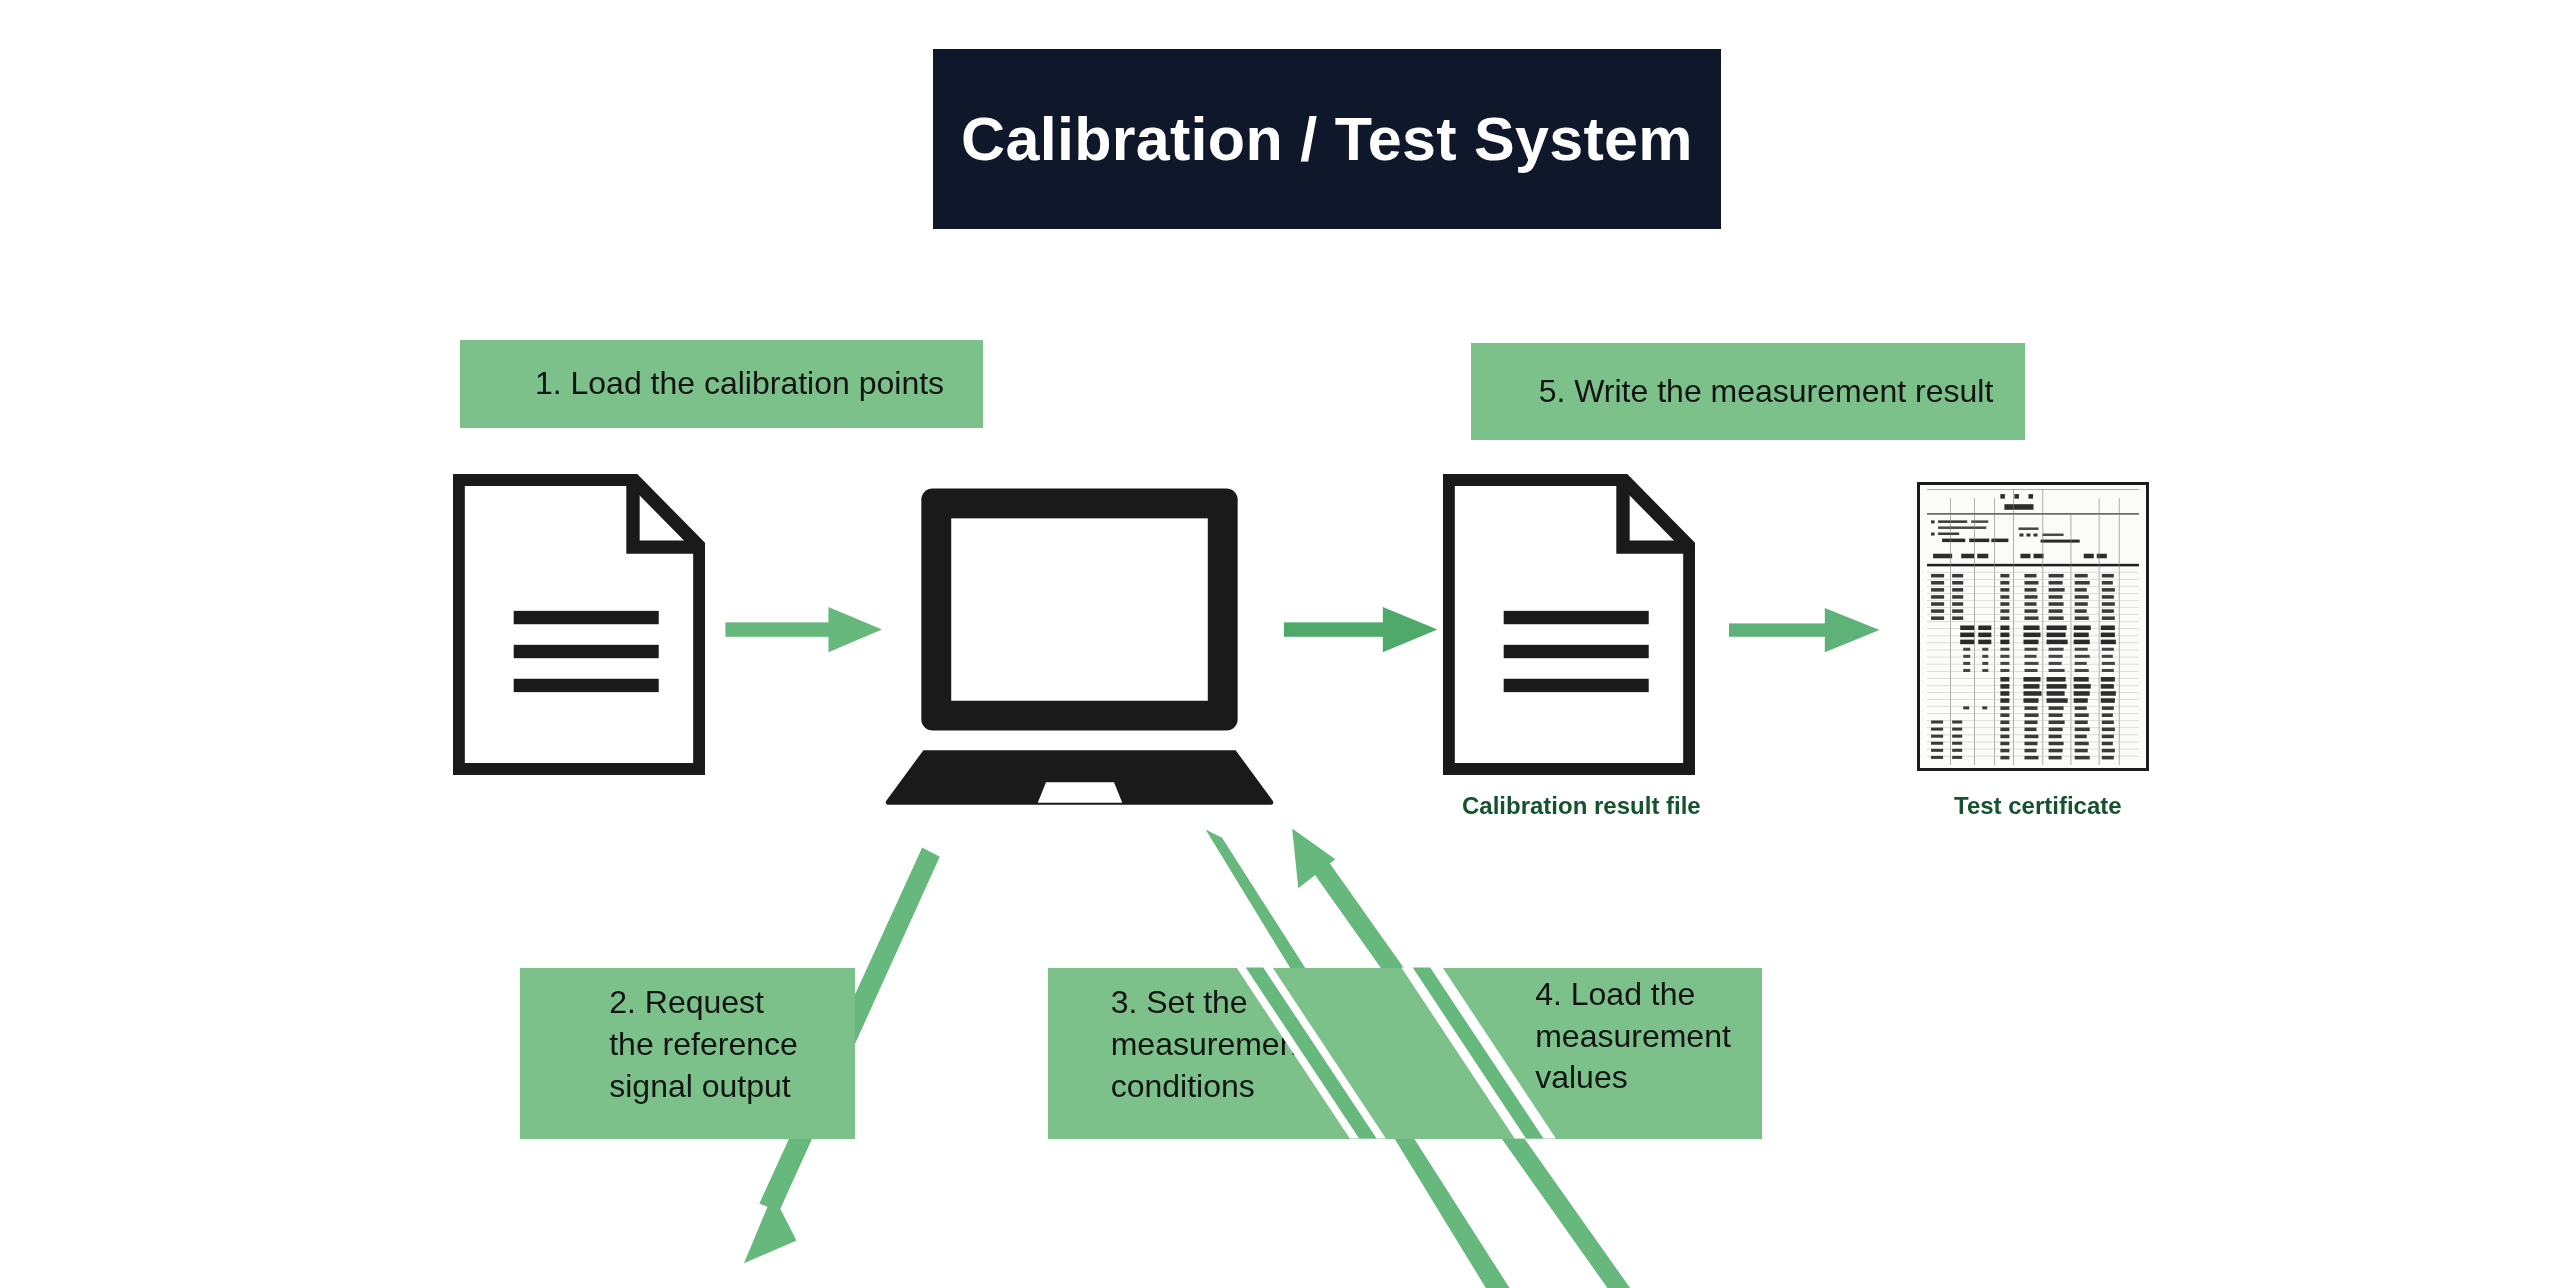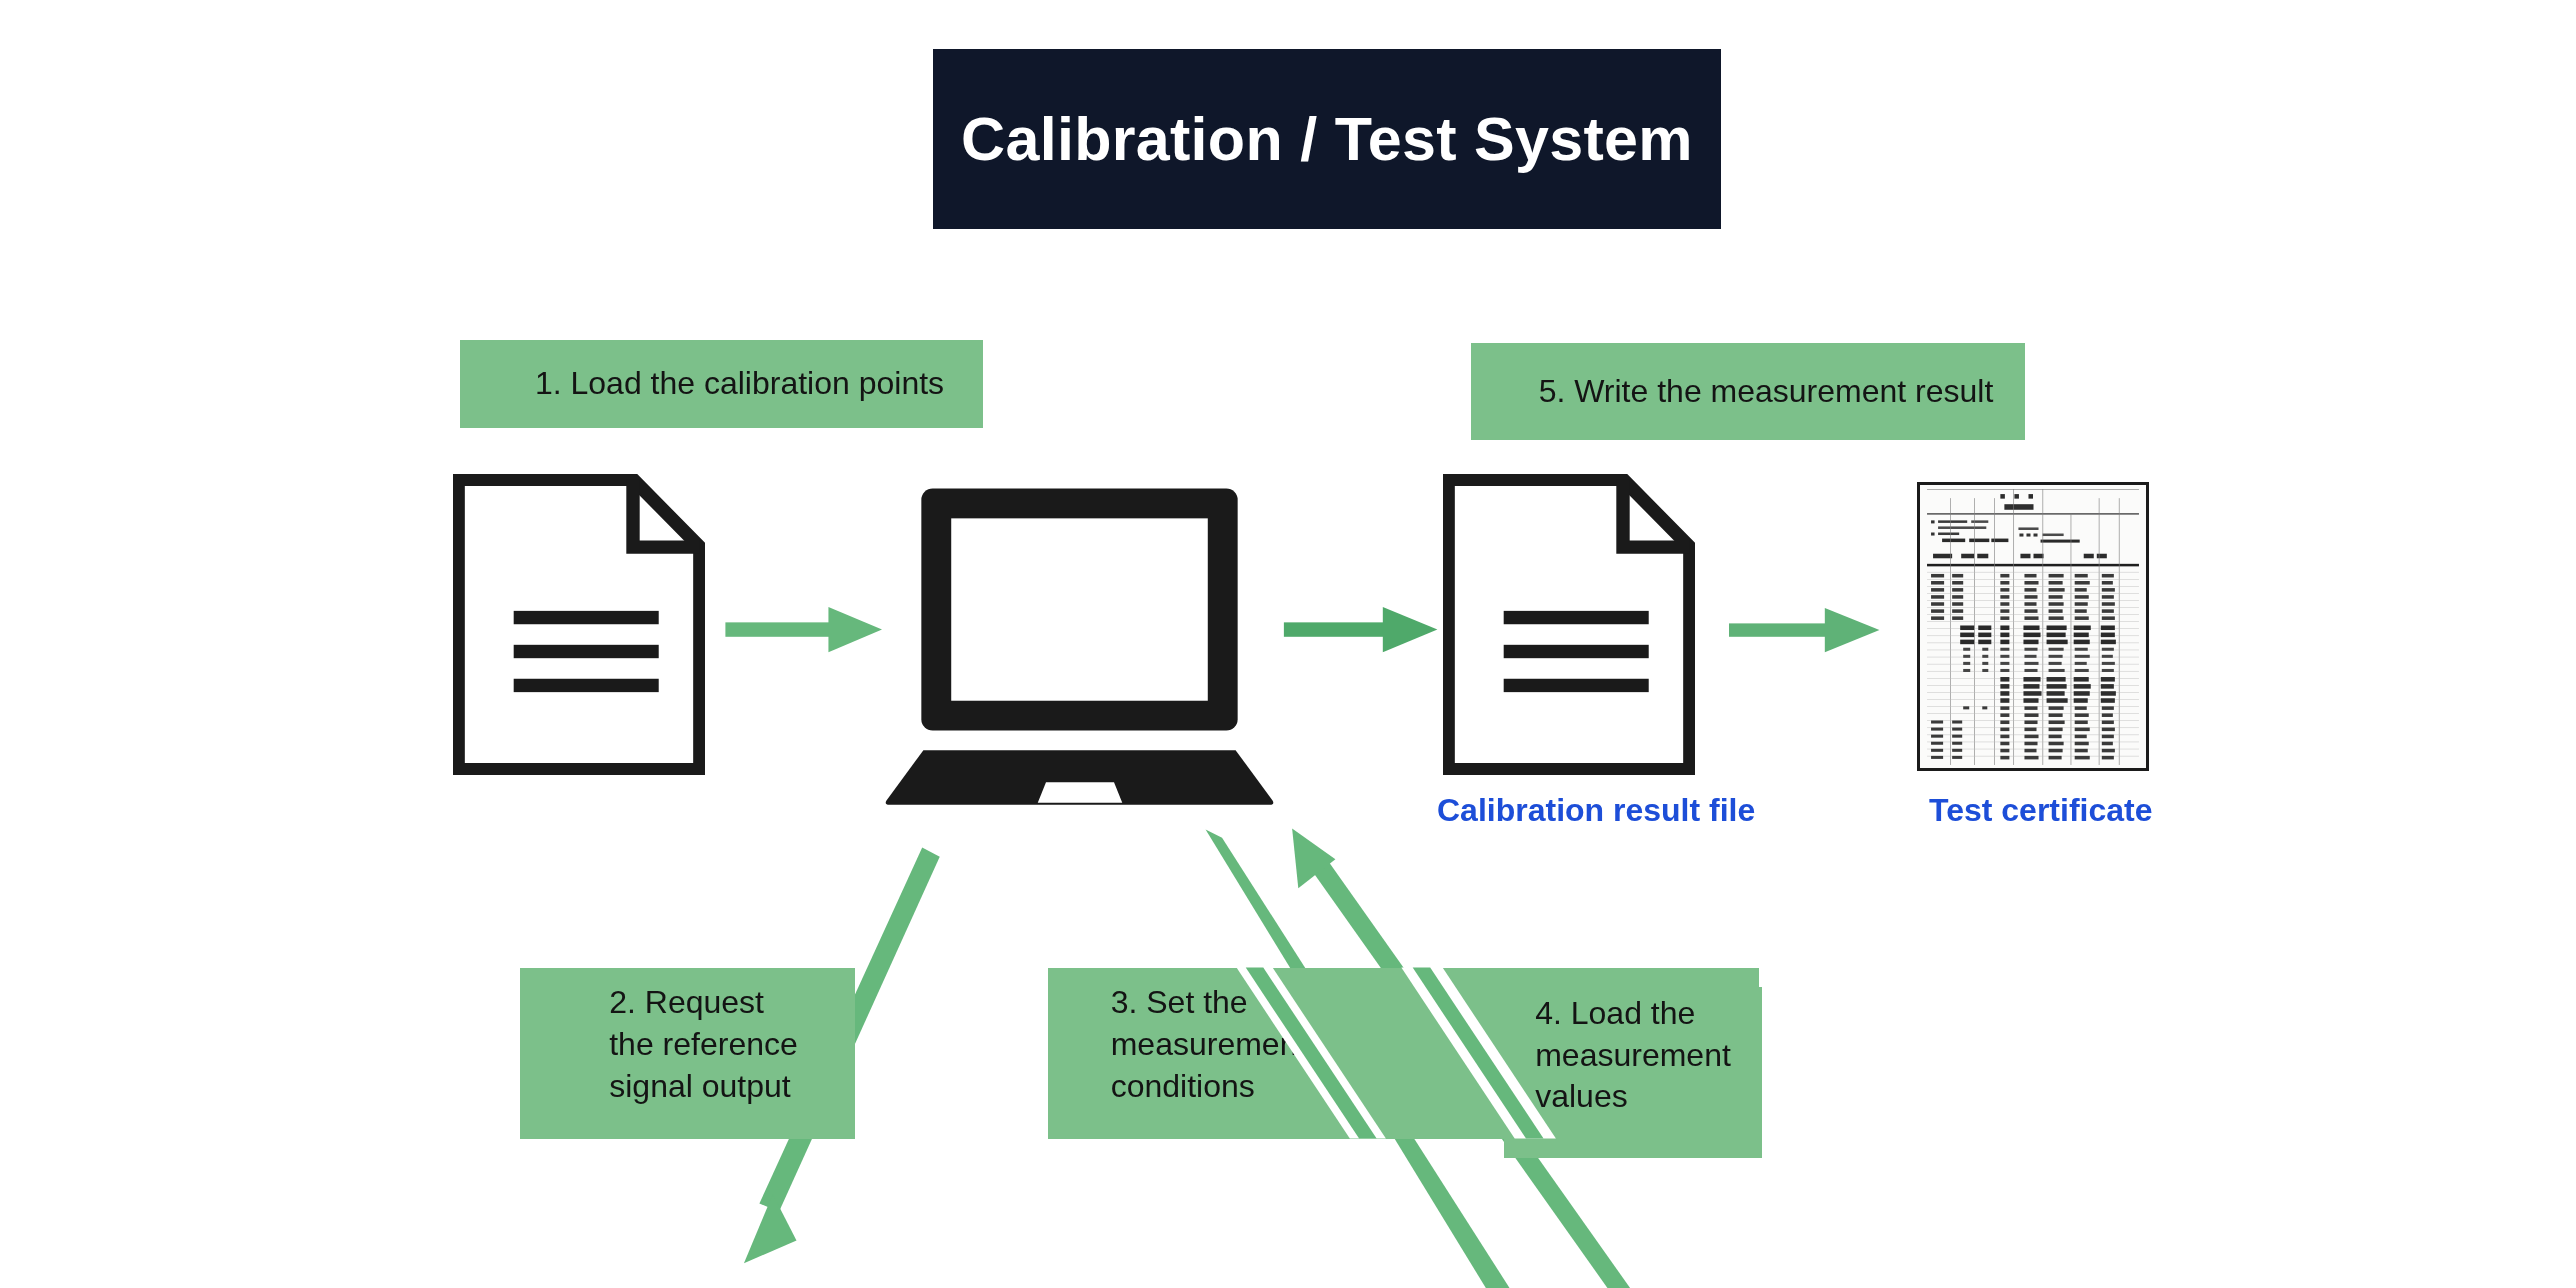--- a/index.html
+++ b/index.html
@@ -71,30 +71,31 @@
   }
   #label-34 {
     left: 1048px; top: 968px; width: 711px; height: 171px;
   }
   #label-3 {
     position: absolute; left: 1048px; top: 968px; width: 289px; height: 171px;
     padding-left: 32px; align-items: flex-start; padding-top: 14.4px;
   }
   #label-4 {
     position: absolute; left: 1504px; top: 968px; width: 258px; height: 171px;
-    padding-left: 0px; align-items: flex-start; padding-top: 6px; margin-top: 19px;
+    padding-left: 0px; align-items: flex-start; padding-top: 6px;
   }
 
   
   .caption {
     position: absolute;
-    color: #1d4ed8;
-    font-size: 32px;
+    color: #14532d;
+    font-size: 24px;
     font-weight: bold;
     white-space: nowrap;
+    margin-left: 25px;
   }
   #caption-result-file { left: 1437px; top: 792px; }
   #caption-certificate { left: 1929px; top: 792px; }
 
   
   .icon-box { position: absolute; }
   #doc-icon-left  { left: 453px;  top: 474px;  width: 252px; height: 301px; }
   #laptop-icon    { left: 876px; top: 477px;  width: 407px; height: 330px; }
   #doc-icon-right { left: 1443px; top: 474px;  width: 252px; height: 301px; }
   #cert-icon      { left: 1917px; top: 482px;  width: 232px; height: 289px; }

